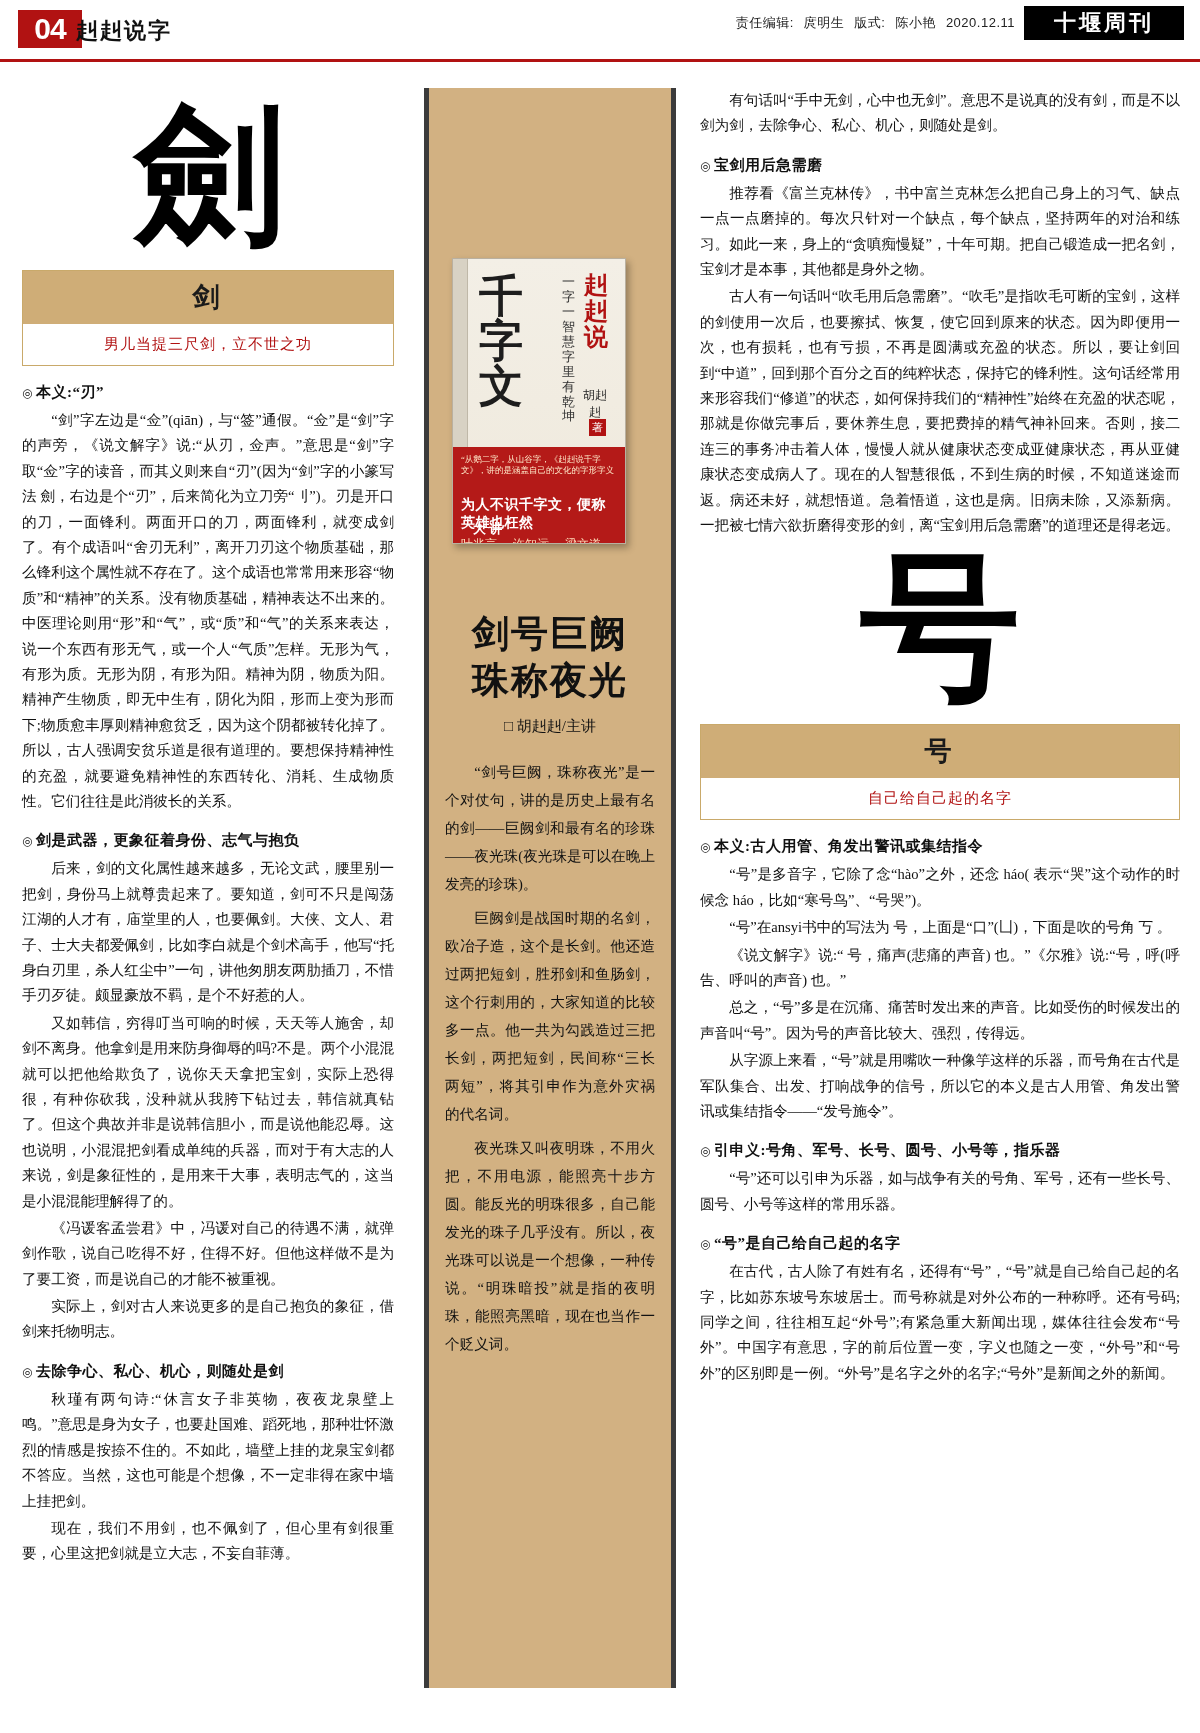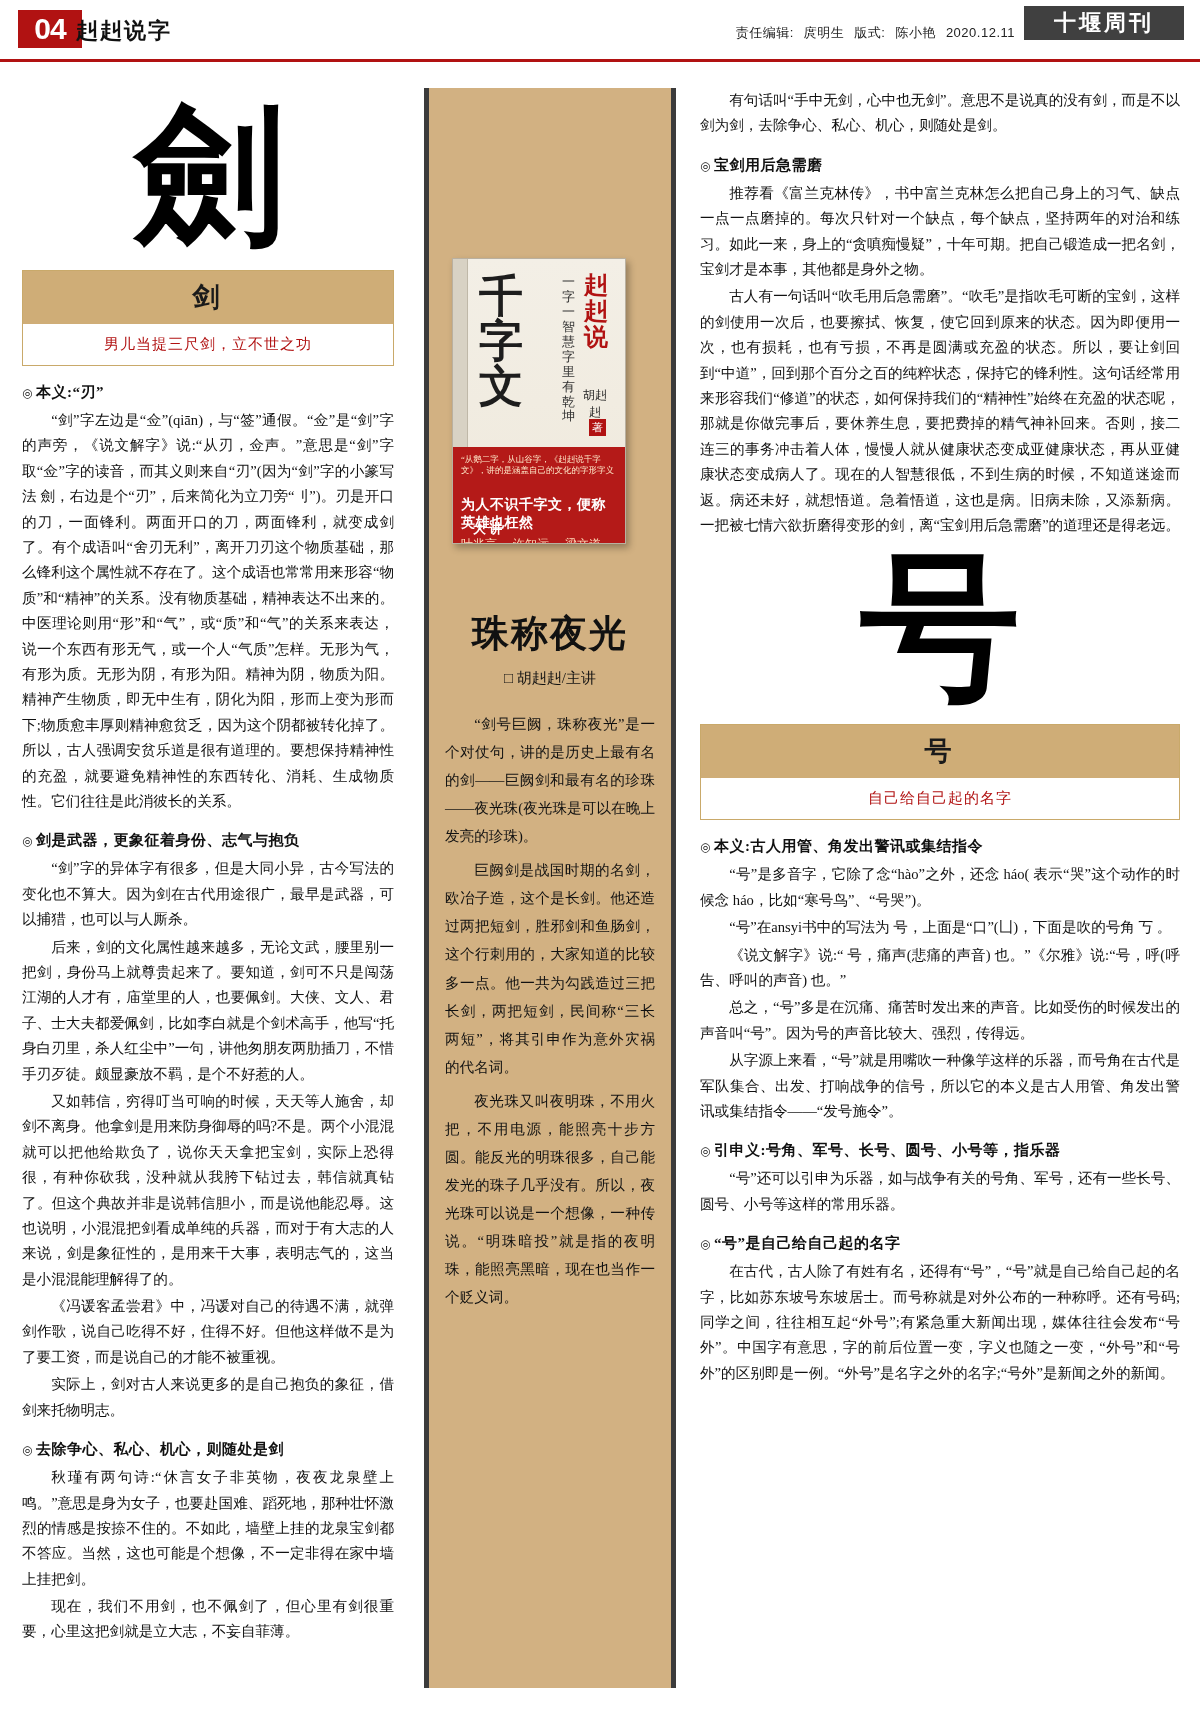--- a/index.html
+++ b/index.html
@@ -39,32 +39,32 @@
     position: absolute;
     left: 76px; top: 16px;
     font-size: 22px;
     font-weight: bold;
     letter-spacing: 2px;
     color: #111;
     font-family: "Liberation Sans", sans-serif;
   }
   .credits {
     position: absolute;
-    right: 185px; top: 24px;
+    right: 185px; top: 14px;
     font-size: 13px;
     color: #222;
     font-family: "Liberation Sans", sans-serif;
     letter-spacing: 0.5px;
   }
   .credits span { margin-left: 10px; }
   .brand-box {
     position: absolute;
     right: 16px; top: 6px;
     width: 160px; height: 34px;
-    background: #404040;
+    background: #000000;
     color: #fff;
     font-family: "Liberation Sans", sans-serif;
     font-size: 22px;
     font-weight: bold;
     letter-spacing: 3px;
     text-align: center;
     line-height: 34px;
   }
 
   
@@ -289,21 +289,20 @@
   <div class="plate">
     <div class="plate-bar">剑</div>
     <div class="plate-sub">男儿当提三尺剑，立不世之功</div>
   </div>
 
   <div class="body-text">
     <div class="sub-head">本义:“刃”</div>
     <p>“剑”字左边是“佥”(qiān)，与“签”通假。“佥”是“剑”字的声旁，《说文解字》说:“从刃，佥声。”意思是“剑”字取“佥”字的读音，而其义则来自“刃”(因为“剑”字的小篆写法 劍，右边是个“刃”，后来简化为立刀旁“刂”)。刃是开口的刀，一面锋利。两面开口的刀，两面锋利，就变成剑了。有个成语叫“舍刃无利”，离开刀刃这个物质基础，那么锋利这个属性就不存在了。这个成语也常常用来形容“物质”和“精神”的关系。没有物质基础，精神表达不出来的。中医理论则用“形”和“气”，或“质”和“气”的关系来表达，说一个东西有形无气，或一个人“气质”怎样。无形为气，有形为质。无形为阴，有形为阳。精神为阴，物质为阳。精神产生物质，即无中生有，阴化为阳，形而上变为形而下;物质愈丰厚则精神愈贫乏，因为这个阴都被转化掉了。所以，古人强调安贫乐道是很有道理的。要想保持精神性的充盈，就要避免精神性的东西转化、消耗、生成物质性。它们往往是此消彼长的关系。</p>
 
     <div class="sub-head">剑是武器，更象征着身份、志气与抱负</div>
-    <p>“剑”字的异体字有很多，但是大同小异，古今写法的变化也不算大。因为剑在古代用途很广，最早是武器，可以捕猎，也可以与人厮杀。</p>
     <p>后来，剑的文化属性越来越多，无论文武，腰里别一把剑，身份马上就尊贵起来了。要知道，剑可不只是闯荡江湖的人才有，庙堂里的人，也要佩剑。大侠、文人、君子、士大夫都爱佩剑，比如李白就是个剑术高手，他写“托身白刃里，杀人红尘中”一句，讲他匆朋友两肋插刀，不惜手刃歹徒。颇显豪放不羁，是个不好惹的人。</p>
     <p>又如韩信，穷得叮当可响的时候，天天等人施舍，却剑不离身。他拿剑是用来防身御辱的吗?不是。两个小混混就可以把他给欺负了，说你天天拿把宝剑，实际上恐得很，有种你砍我，没种就从我胯下钻过去，韩信就真钻了。但这个典故并非是说韩信胆小，而是说他能忍辱。这也说明，小混混把剑看成单纯的兵器，而对于有大志的人来说，剑是象征性的，是用来干大事，表明志气的，这当是小混混能理解得了的。</p>
     <p>《冯谖客孟尝君》中，冯谖对自己的待遇不满，就弹剑作歌，说自己吃得不好，住得不好。但他这样做不是为了要工资，而是说自己的才能不被重视。</p>
     <p>实际上，剑对古人来说更多的是自己抱负的象征，借剑来托物明志。</p>
 
     <div class="sub-head">去除争心、私心、机心，则随处是剑</div>
     <p>秋瑾有两句诗:“休言女子非英物，夜夜龙泉壁上鸣。”意思是身为女子，也要赴国难、蹈死地，那种壮怀激烈的情感是按捺不住的。不如此，墙壁上挂的龙泉宝剑都不答应。当然，这也可能是个想像，不一定非得在家中墙上挂把剑。</p>
     <p>现在，我们不用剑，也不佩剑了，但心里有剑很重要，心里这把剑就是立大志，不妄自菲薄。</p>
   </div>
 </div>
@@ -326,20 +325,21 @@
             <div>叶兆言 毕飞宇 徐则臣 推荐</div>
             <div>许知远 柴静 罗振宇 推荐</div>
             <div>梁文道 白岩松 联袂推荐</div>
           </div>
           <div class="book-band-big">大 讲</div>
         </div>
       </div>
     </div>
 
     <div class="feature-title">
+      <div>剑号巨阙</div>
       <div>珠称夜光</div>
     </div>
     <div class="feature-byline">□ 胡赳赳/主讲</div>
 
     <div class="feature-body">
       <p>“剑号巨阙，珠称夜光”是一个对仗句，讲的是历史上最有名的剑——巨阙剑和最有名的珍珠——夜光珠(夜光珠是可以在晚上发亮的珍珠)。</p>
       <p>巨阙剑是战国时期的名剑，欧冶子造，这个是长剑。他还造过两把短剑，胜邪剑和鱼肠剑，这个行刺用的，大家知道的比较多一点。他一共为勾践造过三把长剑，两把短剑，民间称“三长两短”，将其引申作为意外灾祸的代名词。</p>
       <p>夜光珠又叫夜明珠，不用火把，不用电源，能照亮十步方圆。能反光的明珠很多，自己能发光的珠子几乎没有。所以，夜光珠可以说是一个想像，一种传说。“明珠暗投”就是指的夜明珠，能照亮黑暗，现在也当作一个贬义词。</p>
     </div>
   </div>

